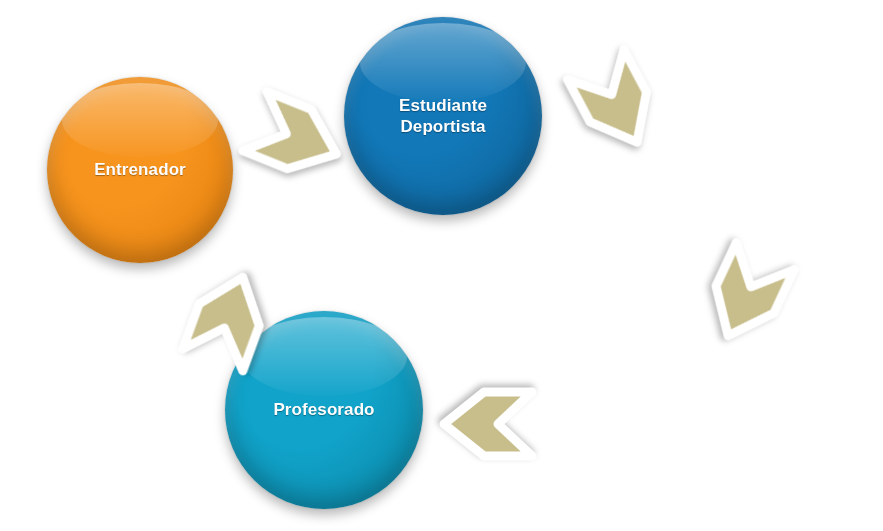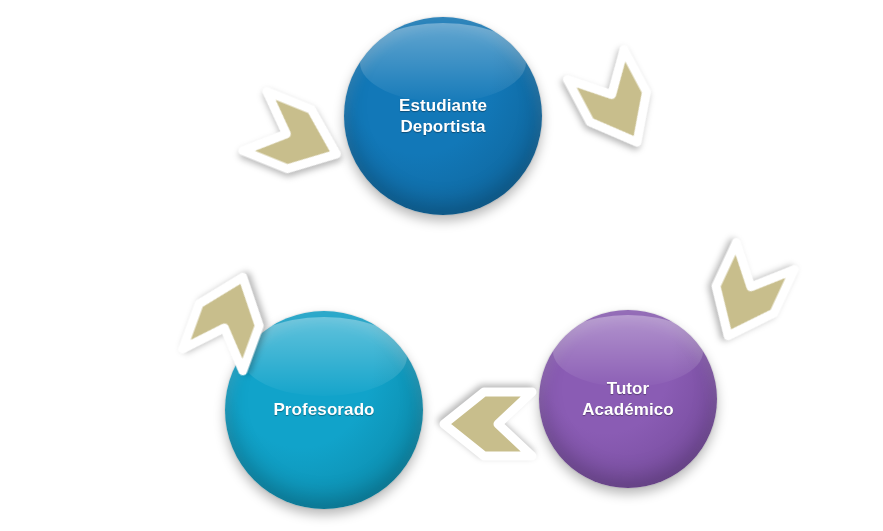--- a/index.html
+++ b/index.html
@@ -97,27 +97,27 @@
       <path d="M 14 30 L 62 30 L 102 62 L 62 94 L 14 94 L 48 62 Z" fill="#c8be8c" stroke="#ffffff" stroke-width="9" stroke-linejoin="round"></path>
     </svg>
   </div>
 
   <div class="arrow" id="a4" style="left: 168px; top: 248px; transform: rotate(290deg) scale(1); transform-origin: 50% 50%; filter: drop-shadow(rgba(0, 0, 0, 0.28) 2px 3px 3px);">
     <svg width="130" height="130" viewBox="0 0 130 130">
       <path d="M 14 30 L 62 30 L 102 62 L 62 94 L 14 94 L 48 62 Z" fill="#c8be8c" stroke="#ffffff" stroke-width="9" stroke-linejoin="round"></path>
     </svg>
   </div>
 
+  <div class="node" id="n0" style="left: 47px; top: 77px; width: 186px; height: 186px; background: radial-gradient(at 38% 24%, rgb(247, 148, 30) 0%, rgb(247, 148, 30) 42%, rgb(224, 126, 12) 100%); box-shadow: rgba(0, 0, 0, 0.28) 0px 6px 12px, rgba(0, 0, 0, 0.05) 0px 0px 0px 1px;">
+    <span class="label" style="color: rgb(255, 255, 255); max-width: 115.32px;">Entrenador</span>
+  </div>
 
   <div class="node" id="n1" style="left: 344px; top: 17px; width: 198px; height: 198px; background: radial-gradient(at 38% 24%, rgb(18, 120, 184) 0%, rgb(18, 120, 184) 42%, rgb(14, 94, 145) 100%); box-shadow: rgba(0, 0, 0, 0.28) 0px 6px 12px, rgba(0, 0, 0, 0.05) 0px 0px 0px 1px;">
     <span class="label" style="color: rgb(255, 255, 255); max-width: 122.76px;">Estudiante Deportista</span>
   </div>
 
 
-  <div class="node" id="n3" style="left: 539px; top: 310px; width: 178px; height: 178px; background: radial-gradient(at 38% 24%, rgb(138, 92, 180) 0%, rgb(138, 92, 180) 42%, rgb(110, 69, 147) 100%); box-shadow: rgba(0, 0, 0, 0.28) 0px 6px 12px, rgba(0, 0, 0, 0.05) 0px 0px 0px 1px;">
-    <span class="label" style="color: rgb(255, 255, 255); max-width: 110.36px;">Tutor Académico</span>
-  </div>
 
   <div class="node" id="n4" style="left: 225px; top: 311px; width: 198px; height: 198px; background: radial-gradient(at 38% 24%, rgb(17, 163, 202) 0%, rgb(17, 163, 202) 42%, rgb(10, 129, 159) 100%); box-shadow: rgba(0, 0, 0, 0.28) 0px 6px 12px, rgba(0, 0, 0, 0.05) 0px 0px 0px 1px;">
     <span class="label" style="color: rgb(255, 255, 255); max-width: 122.76px;">Profesorado</span>
   </div>
 
 </div>
 
 </body></html>

